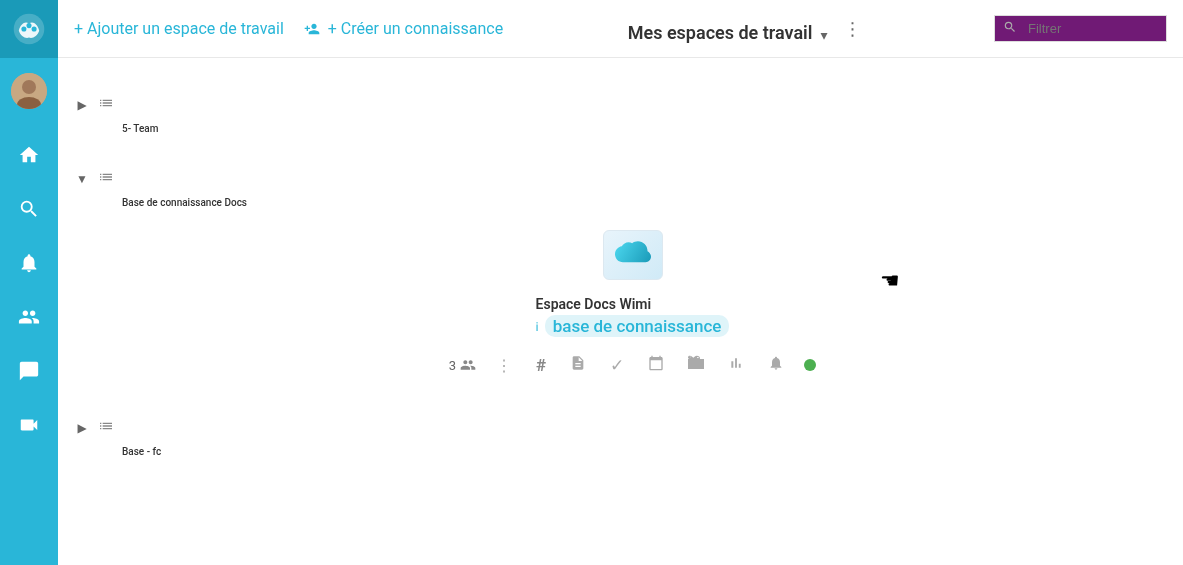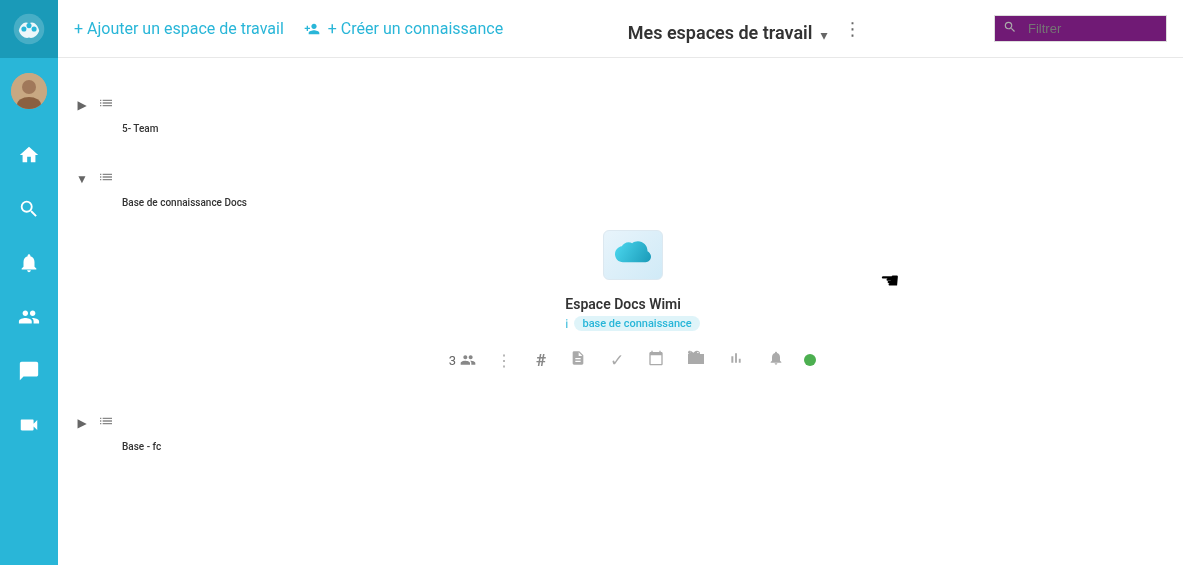--- a/index.html
+++ b/index.html
@@ -220,21 +220,21 @@
       gap: 6px;
       margin-top: 3px;
     }
     .ws-info-icon {
       color: #29b6d8;
       font-size: 12px;
     }
     .ws-info-badge {
       background: rgba(41, 182, 216, 0.15);
       color: #29b6d8;
-      font-size: 11px;
+      font-size: 17px;
       padding: 1px 8px;
       border-radius: 10px;
       font-weight: 500;
     }
     .ws-actions {
       display: flex;
       align-items: center;
       gap: 16px;
     }
     .ws-member-count {

